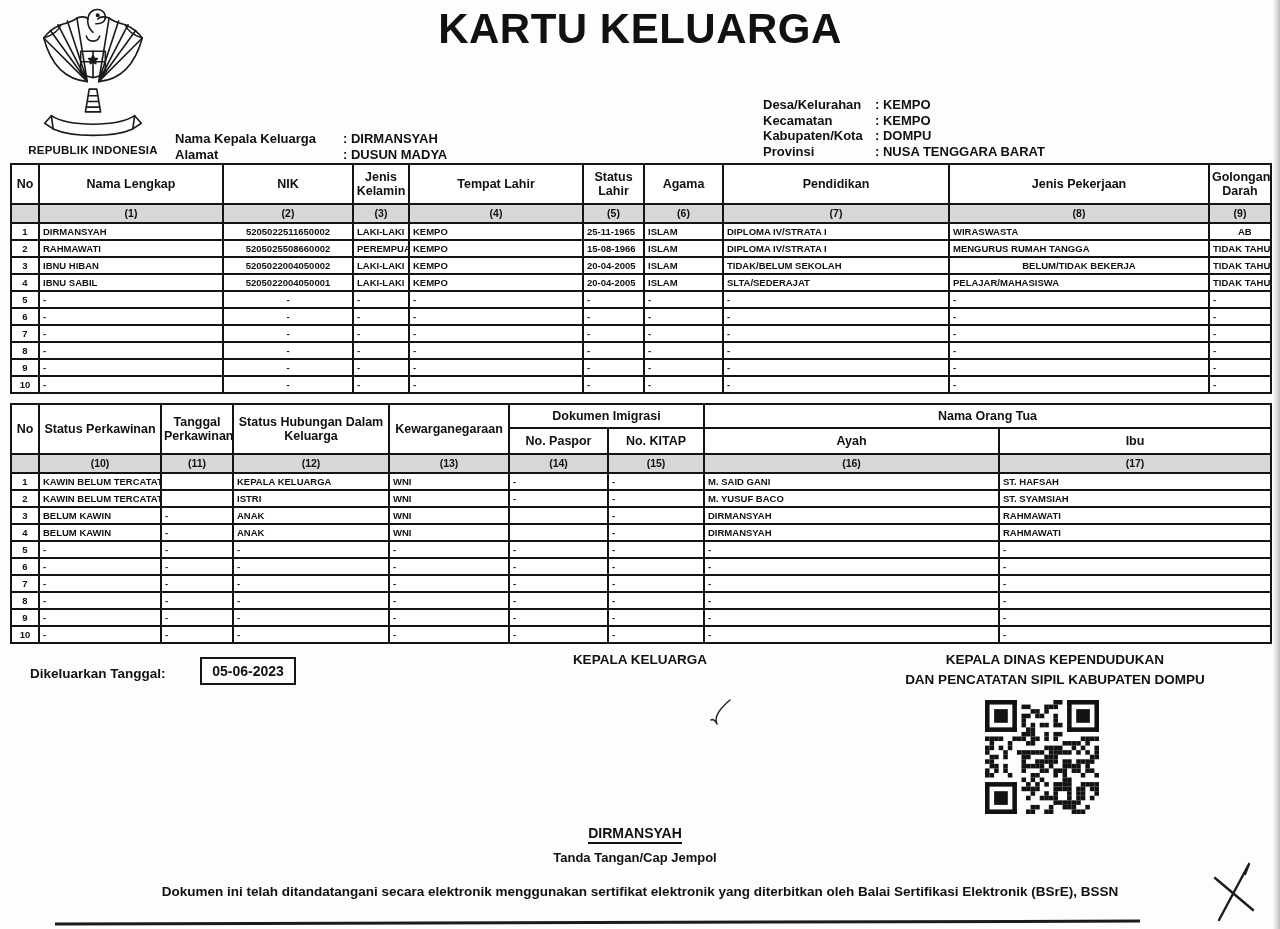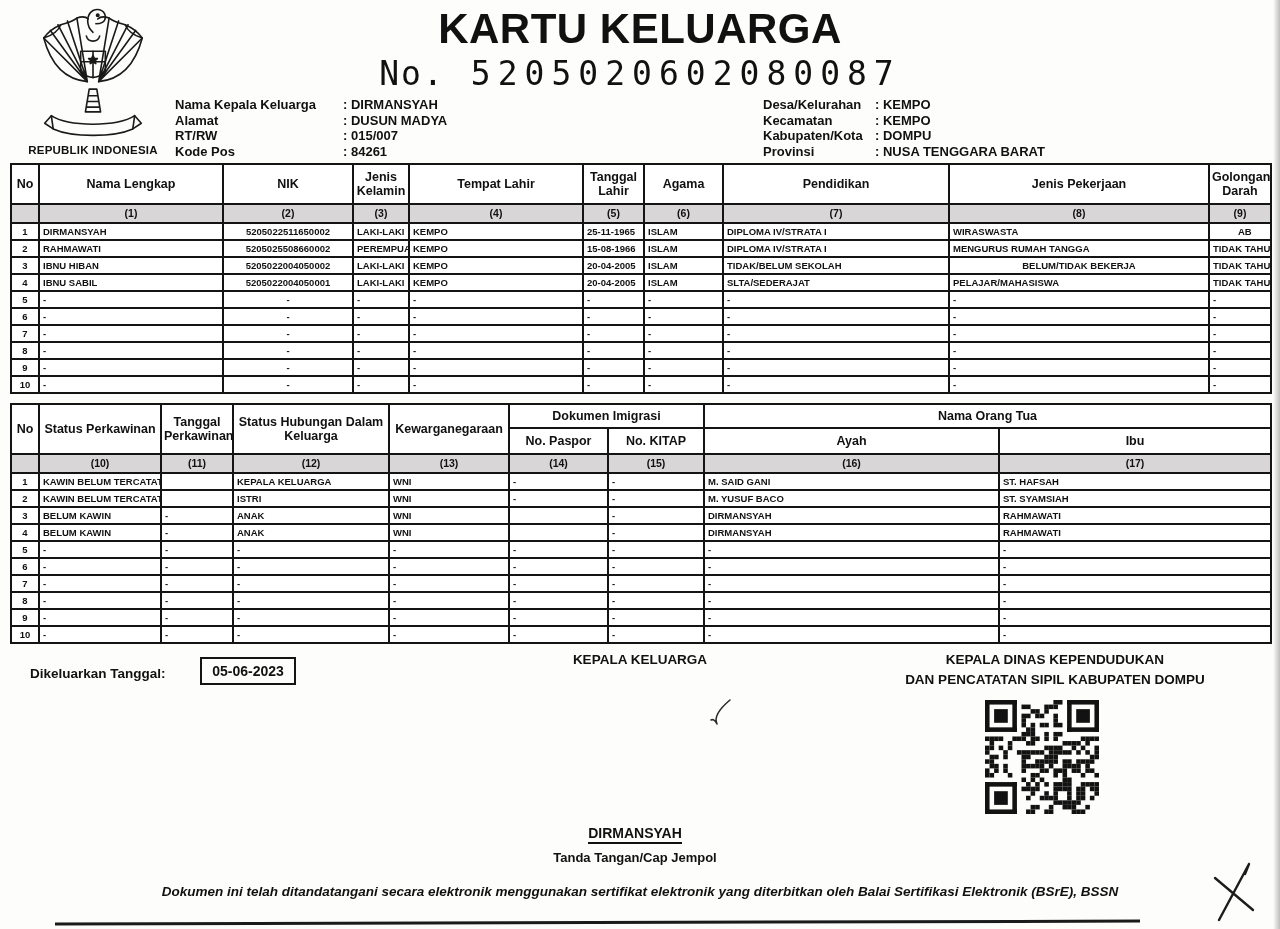--- a/index.html
+++ b/index.html
@@ -11,21 +11,21 @@
   .emblem-caption{font-size:11.5px;font-weight:bold;letter-spacing:.2px;margin-top:-6px;white-space:nowrap;}
 
   
   .title-block{position:absolute;left:0;top:8px;width:100%;text-align:center;}
   .doc-title{font-size:42px;font-weight:bold;letter-spacing:.5px;line-height:1;}
   .number-line{margin-top:4px;font-family:"DejaVu Sans Mono",monospace;font-size:33px;letter-spacing:7px;}
   .number-line .no-label{margin-right:26px;letter-spacing:2px;}
 
   
   .hdr{position:absolute;top:97px;font-size:13px;font-weight:bold;line-height:15.5px;}
-  .hdr-left{left:175px;}
+  .hdr-left{left:175px;margin-top:34px;}
   .hdr-right{left:763px;}
   .hdr .row{display:flex;}
   .hdr-left .lbl{width:168px;}
   .hdr-right .lbl{width:112px;}
   .hdr .val::before{content:": ";}
 
   
   table{border-collapse:collapse;table-layout:fixed;width:1260px;background:#fff;}
   .tbl{position:absolute;left:10px;}
   #table1{top:163px;}
@@ -42,21 +42,21 @@
   .issued-label{position:absolute;left:30px;top:666px;font-size:13.5px;font-weight:bold;}
   .date-box{position:absolute;left:200px;top:657px;width:92px;height:24px;border:2.5px solid #141414;
             display:flex;align-items:center;justify-content:center;font-size:14px;font-weight:bold;}
   .kk-title{position:absolute;left:515px;top:652px;width:250px;text-align:center;font-size:13.5px;font-weight:bold;}
   .dinas-title{position:absolute;left:855px;top:650px;width:400px;text-align:center;font-size:13.5px;font-weight:bold;line-height:1.45;}
   .qr{position:absolute;left:985px;top:700px;width:114px;height:114px;}
   .sig-name{font-size:14px;font-weight:bold;text-decoration:none;border-bottom:2px solid #111;padding-bottom:1px;}
   .sig-left{position:absolute;left:500px;top:824px;width:270px;text-align:center;}
   .sig-right{position:absolute;left:930px;top:829px;width:230px;text-align:center;}
   .sig-caption{font-size:13px;font-weight:bold;margin-top:8px;}
-  .disclaimer{position:absolute;left:0;top:884px;width:1280px;text-align:center;font-size:13.5px;font-weight:bold;font-style:italic;}
+  .disclaimer{position:absolute;left:0;top:884px;width:1280px;text-align:center;font-size:13.5px;font-weight:bold;}
   .scan-line{position:absolute;left:55px;top:921px;width:1085px;height:3px;background:#1b1b1b;transform:rotate(-.15deg);}
   .scan-edge{position:absolute;right:0;top:0;width:7px;height:100%;background:linear-gradient(to right,rgba(0,0,0,0),rgba(0,0,0,.25));}
   .pen-x{position:absolute;left:1205px;top:858px;}
   .pen-tick{position:absolute;left:700px;top:696px;}
 </style>
 </head>
 <body>
 
 <div class="page">
 
@@ -78,23 +78,20 @@
         <path d="M66 92 L74 92 L78 116 L62 116 Z M66 99 L74 99 M64.5 105 L75.5 105 M63.5 111 L76.5 111"></path>
         <path d="M26 120 C44 132 96 132 114 120 L112 134 C92 143 48 143 28 134 Z"></path>
         <path d="M26 120 L19 128 L28 134 M114 120 L121 128 L112 134"></path>
       </g>
     </svg>
     <div class="emblem-caption">REPUBLIK INDONESIA</div>
   </div>
 
   <div class="title-block">
     <div class="doc-title">KARTU KELUARGA</div>
-    <div class="number-line">
-      <span class="no-label">No.</span><span>5205020602080087</span>
-    </div>
   </div>
 
   <div class="hdr hdr-left">
     <div class="row">
         <span class="lbl">Nama Kepala Keluarga</span>
         <span class="val">DIRMANSYAH</span>
       </div>
     <div class="row">
         <span class="lbl">Alamat</span>
         <span class="val">DUSUN MADYA</span>
@@ -140,21 +137,21 @@
         <col style="width:260px">
         <col style="width:62px">
     </colgroup>
     <thead>
       <tr class="hdrrow">
         <th>No</th>
         <th>Nama Lengkap</th>
         <th>NIK</th>
         <th>Jenis Kelamin</th>
         <th>Tempat Lahir</th>
-        <th>Tanggal Lahir</th>
+        <th>Status Lahir</th>
         <th>Agama</th>
         <th>Pendidikan</th>
         <th>Jenis Pekerjaan</th>
         <th>Golongan Darah</th>
       </tr>
       <tr class="numrow">
         <td></td>
         <td>(1)</td>
         <td>(2)</td>
         <td>(3)</td>

